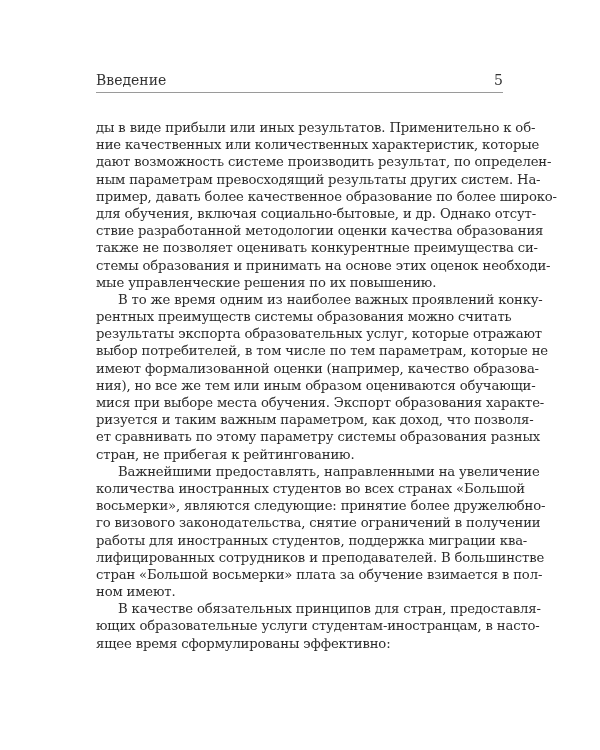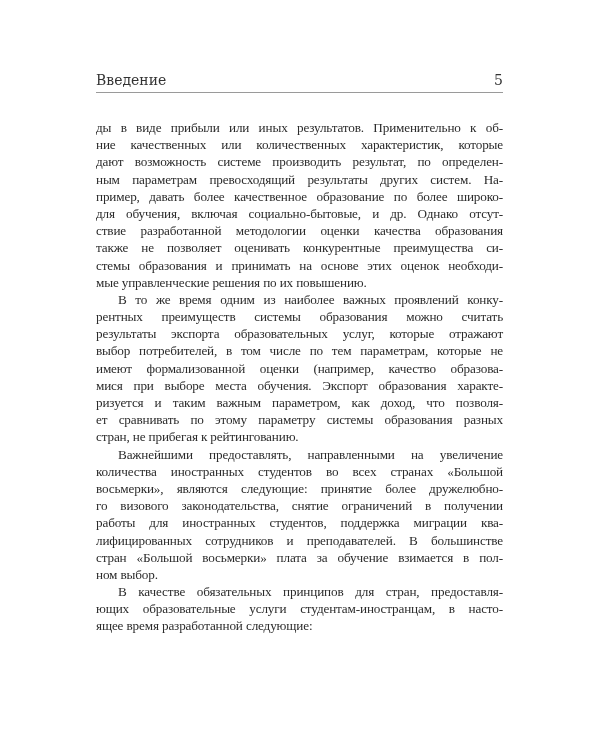--- a/index.html
+++ b/index.html
@@ -32,21 +32,20 @@
     padding-bottom: 3px;
     border-bottom: 1.5px solid #9a9a9a;
   }
   .body-text {
     margin-top: 26px;
     font-size: 13.2px;
     line-height: 17.2px;
     text-align: justify;
     hyphens: manual;
     letter-spacing: -0.15px;
-    font-family: Liberation Serif, serif;
   }
   .line {
     display: block;
     white-space: nowrap;
     text-align: justify;
     text-align-last: justify;
     height: 17.2px;
     overflow: visible;
   }
   .line.last {
@@ -77,34 +76,35 @@
         <span class="line">также не позволяет оценивать конкурентные преимущества си-</span>
         <span class="line">стемы образования и принимать на основе этих оценок необходи-</span>
         <span class="line last">мые управленческие решения по их повышению.</span>
       </div>
       <div>
         <span class="line indent">В то же время одним из наиболее важных проявлений конку-</span>
         <span class="line">рентных преимуществ системы образования можно считать</span>
         <span class="line">результаты экспорта образовательных услуг, которые отражают</span>
         <span class="line">выбор потребителей, в том числе по тем параметрам, которые не</span>
         <span class="line">имеют формализованной оценки (например, качество образова-</span>
+        <span class="line">ния), но все же тем или иным образом оцениваются обучающи-</span>
         <span class="line">мися при выборе места обучения. Экспорт образования характе-</span>
         <span class="line">ризуется и таким важным параметром, как доход, что позволя-</span>
         <span class="line">ет сравнивать по этому параметру системы образования разных</span>
         <span class="line last">стран, не прибегая к рейтингованию.</span>
       </div>
       <div>
         <span class="line indent">Важнейшими предоставлять, направленными на увеличение</span>
         <span class="line">количества иностранных студентов во всех странах «Большой</span>
         <span class="line">восьмерки», являются следующие: принятие более дружелюбно-</span>
         <span class="line">го визового законодательства, снятие ограничений в получении</span>
         <span class="line">работы для иностранных студентов, поддержка миграции ква-</span>
         <span class="line">лифицированных сотрудников и преподавателей. В большинстве</span>
         <span class="line">стран «Большой восьмерки» плата за обучение взимается в пол-</span>
-        <span class="line last">ном выбор.</span>
+        <span class="line last">ном имеют.</span>
       </div>
       <div>
         <span class="line indent">В качестве обязательных принципов для стран, предоставля-</span>
         <span class="line">ющих образовательные услуги студентам-иностранцам, в насто-</span>
-        <span class="line last">ящее время разработанной следующие:</span>
+        <span class="line last">ящее время сформулированы эффективно:</span>
       </div>
     </div>
 </div>
 
 </body></html>

